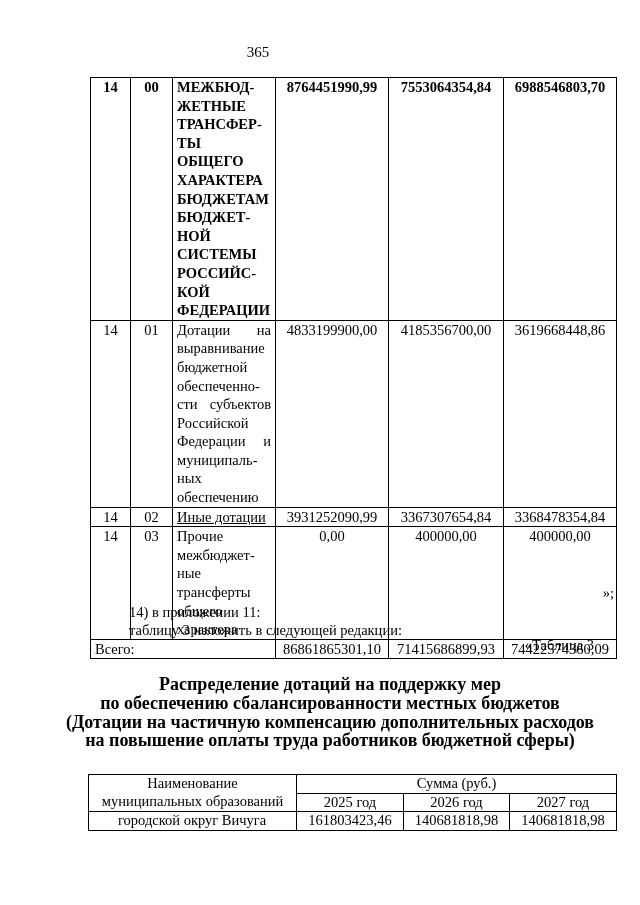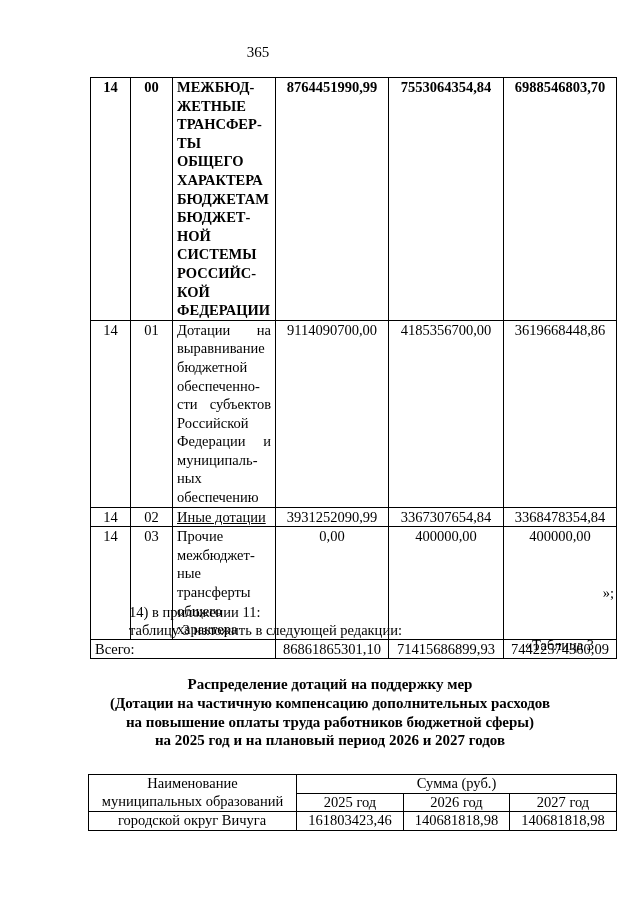--- a/index.html
+++ b/index.html
@@ -25,21 +25,21 @@
   table.t1 td.name { text-align: justify; text-align-last: left; }
   table.t1 tr.bold td { font-weight: bold; }
   table.t1 tr.total td { font-weight: normal; }
   .just-line { display: block; text-align: justify; text-align-last: justify; }
   .quote-end { position: absolute; top: 585px; right: 26px; font-size: 14.5px; }
   .para1 { position: absolute; top: 604px; left: 129px; font-size: 14.5px; }
   .para2 { position: absolute; top: 622px; left: 129px; font-size: 14.5px; }
   .table-label { position: absolute; top: 637px; right: 46px; font-size: 14.5px; }
   .title-block {
     position: absolute; top: 675px; left: 60px; width: 540px;
-    text-align: center; font-weight: bold; font-size: 15px; line-height: 18.8px;
+    text-align: center; font-weight: bold; font-size: 18px; line-height: 18.8px;
   }
   table.t2 {
     position: absolute; top: 774px; left: 88px; width: 528px;
     border-collapse: collapse; table-layout: fixed;
   }
   table.t2 td {
     border: 1px solid #000; padding: 0 3px; line-height: 17.5px;
     font-size: 14.5px; text-align: center; vertical-align: top;
   }
   table.t2 td.left { text-align: left; padding-left: 29px; }
@@ -88,21 +88,21 @@
           <span style="display: block;">выравнивание</span>
           <span style="display: block;">бюджетной</span>
           <span style="display: block;">обеспеченно-</span>
           <span class="just-line" style="display: block;">сти субъектов</span>
           <span style="display: block;">Российской</span>
           <span class="just-line" style="display: block;">Федерации и</span>
           <span style="display: block;">муниципаль-</span>
           <span style="display: block;">ных</span>
           <span style="display: block;">обеспечению</span>
         </td>
-      <td class="num">9114090700,00</td>
+      <td class="num">4833199900,00</td>
       <td class="num">4185356700,00</td>
       <td class="num">3619668448,86</td>
     </tr>
     <tr>
       <td class="code">14</td>
       <td class="code">02</td>
       <td class="name">
           <span style="display: block; text-decoration: underline;">Иные дотации</span>
         </td>
       <td class="num">3931252090,99</td>
@@ -133,23 +133,23 @@
   </tbody>
 </table>
 
 <div class="quote-end">»;</div>
 <div class="para1">14) в приложении 11:</div>
 <div class="para2">таблицу 3 изложить в следующей редакции:</div>
 <div class="table-label">«Таблица 3</div>
 
 <div class="title-block">
   <div>Распределение дотаций на поддержку мер</div>
+  <div>по обеспечению сбалансированности местных бюджетов</div>
   <div>(Дотации на частичную компенсацию дополнительных расходов</div>
   <div>на повышение оплаты труда работников бюджетной сферы)</div>
-  <div>на 2025 год и на плановый период 2026 и 2027 годов</div>
 </div>
 
 <table class="t2">
   <colgroup>
     <col style="width:208px">
       <col style="width:107px">
       <col style="width:106px">
       <col style="width:107px">
   </colgroup>
   <tbody>

